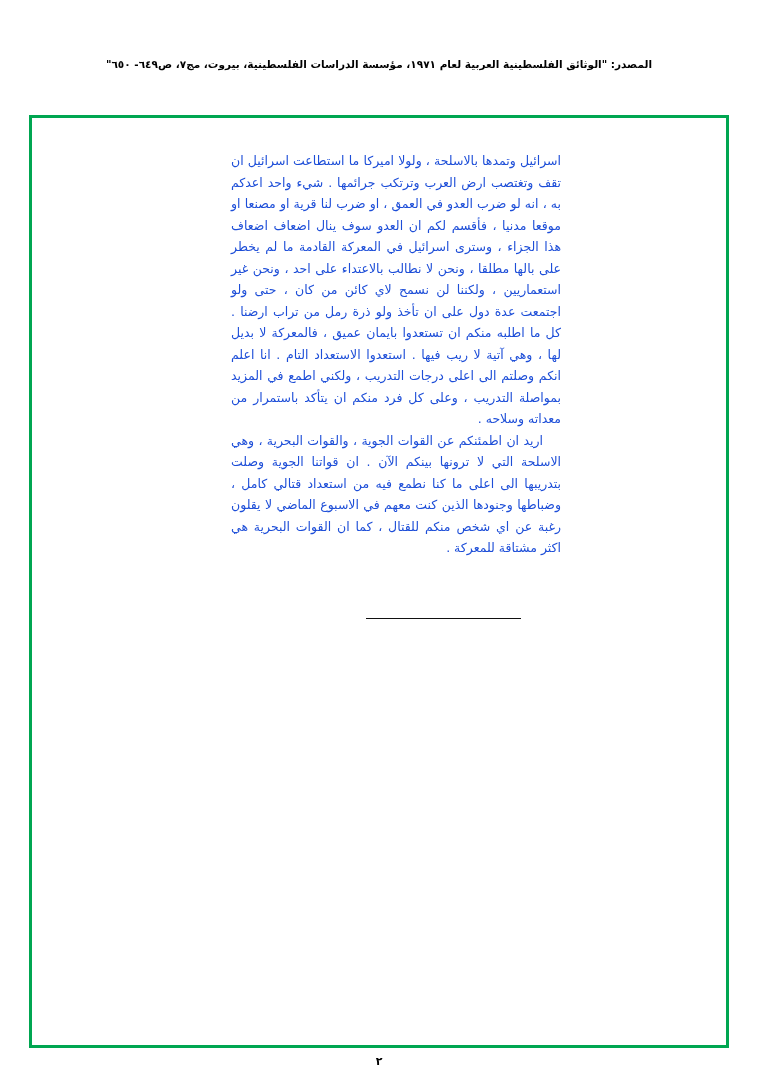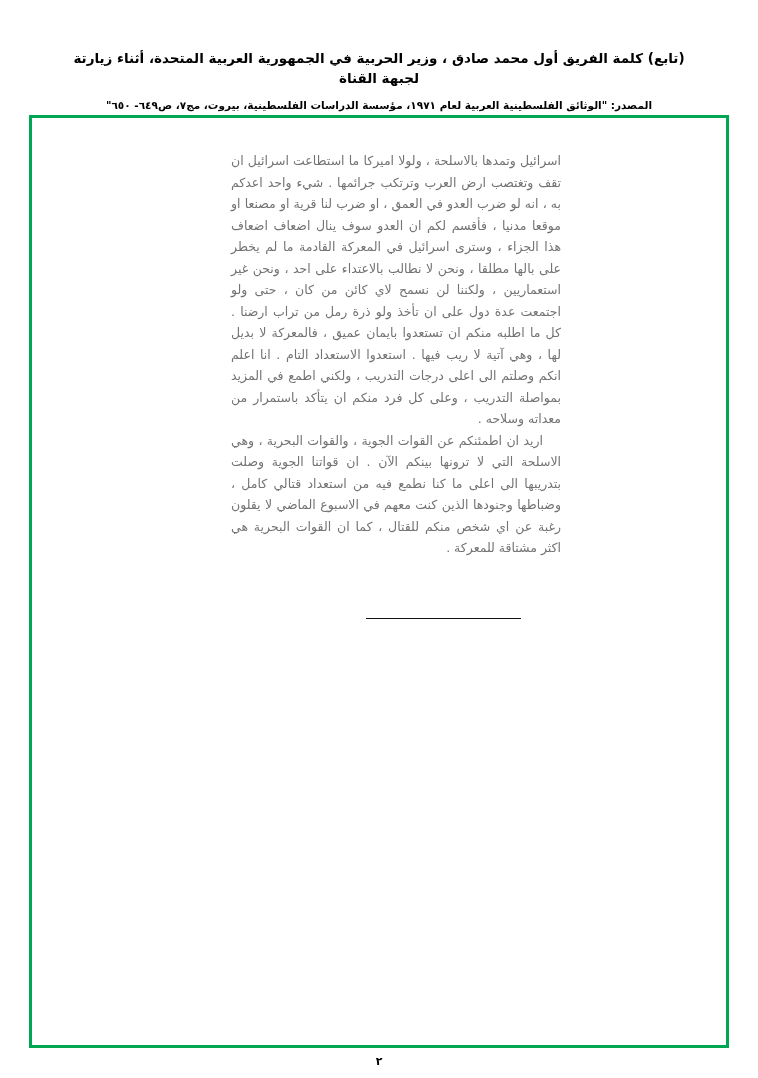--- a/index.html
+++ b/index.html
@@ -70,21 +70,21 @@
     right: 165px;
     width: 330px;
     direction: rtl;
     text-align: justify;
     text-align-last: right;
   }
   .para {
     font-family: "DejaVu Sans", sans-serif;
     font-size: 12.5px;
     line-height: 1.72;
-    color: #737373;
+    color: #1d4ed8;
     margin: 0 0 0 0;
     text-align: justify;
     text-justify: inter-word;
   }
   .para + .para {
     margin-top: 0;
     text-indent: 18px;
   }
 
   
@@ -109,21 +109,20 @@
     font-weight: bold;
     color: #000;
   }
 </style>
 </head>
 <body>
 
 <div class="page">
 
   <div class="header-block">
-    <div class="doc-title">(تابع) كلمة الفريق أول محمد صادق ، وزير الحربية في الجمهورية العربية المتحدة، أثناء زيارتة لجبهة القناة</div>
     <div class="doc-source">المصدر: "الوثائق الفلسطينية العربية لعام ١٩٧١، مؤسسة الدراسات الفلسطينية، بيروت، مج٧، ص٦٤٩- ٦٥٠"</div>
   </div>
 
   <div class="frame">
 
     <div class="body-text">
       <p class="para">اسرائيل وتمدها بالاسلحة ، ولولا اميركا ما استطاعت اسرائيل ان تقف وتغتصب ارض العرب وترتكب جرائمها . شيء واحد اعدكم به ، انه لو ضرب العدو في العمق ، او ضرب لنا قرية او مصنعا او موقعا مدنيا ، فأقسم لكم ان العدو سوف ينال اضعاف اضعاف هذا الجزاء ، وسترى اسرائيل في المعركة القادمة ما لم يخطر على بالها مطلقا ، ونحن لا نطالب بالاعتداء على احد ، ونحن غير استعماريين ، ولكننا لن نسمح لاي كائن من كان ، حتى ولو اجتمعت عدة دول على ان تأخذ ولو ذرة رمل من تراب ارضنا . كل ما اطلبه منكم ان تستعدوا بايمان عميق ، فالمعركة لا بديل لها ، وهي آتية لا ريب فيها . استعدوا الاستعداد التام . انا اعلم انكم وصلتم الى اعلى درجات التدريب ، ولكني اطمع في المزيد بمواصلة التدريب ، وعلى كل فرد منكم ان يتأكد باستمرار من معداته وسلاحه .</p>
       <p class="para">اريد ان اطمئنكم عن القوات الجوية ، والقوات البحرية ، وهي الاسلحة التي لا ترونها بينكم الآن . ان قواتنا الجوية وصلت بتدريبها الى اعلى ما كنا نطمع فيه من استعداد قتالي كامل ، وضباطها وجنودها الذين كنت معهم في الاسبوع الماضي لا يقلون رغبة عن اي شخص منكم للقتال ، كما ان القوات البحرية هي اكثر مشتاقة للمعركة .</p>
     </div>
 

